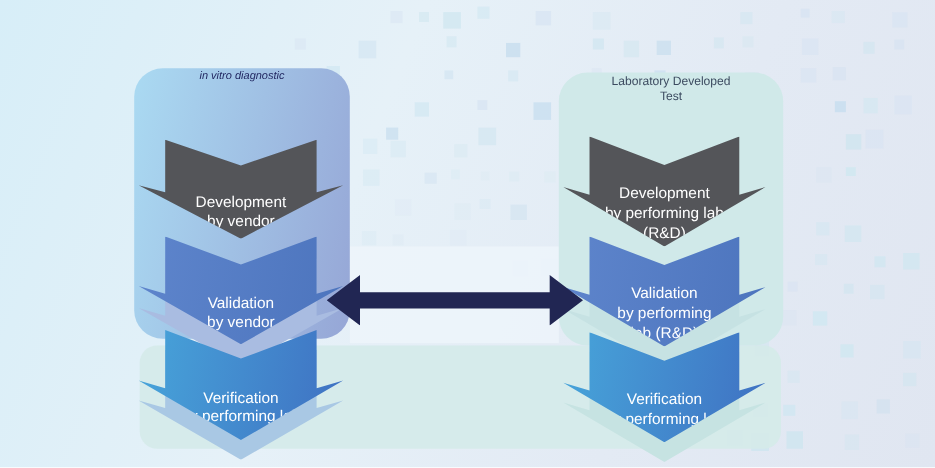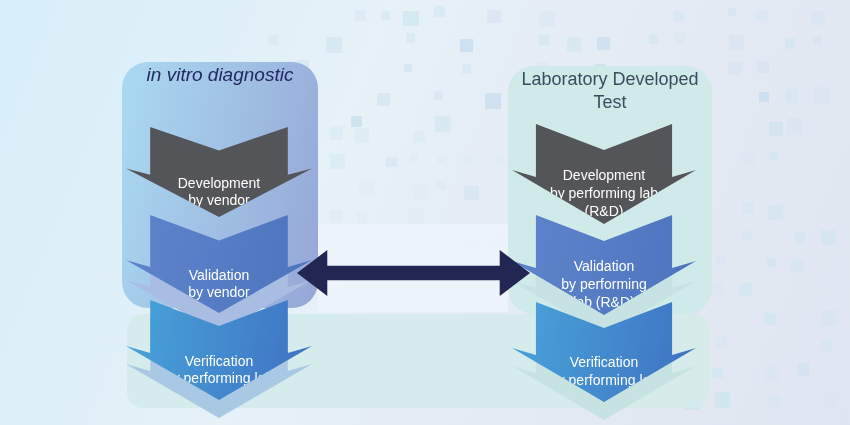--- a/index.html
+++ b/index.html
@@ -17,22 +17,22 @@
   .mid-band{position:absolute;left:318px;top:224px;width:190px;height:88px;
     background:#edf4fa;opacity:.85;z-index:1;}
   .bottom-panel{position:absolute;left:127px;top:314px;width:583px;height:94px;
     border-radius:16px;background:var(--bottom_panel);opacity:.92;z-index:1;}
   .panel{position:absolute;z-index:2;text-align:center;}
   .panel.ivd{left:122px;top:62px;width:196px;height:246px;border-radius:26px;
     background:linear-gradient(102deg,var(--ivd_panel_start),var(--ivd_panel_end));}
   .panel.ldt{left:508px;top:66px;width:204px;height:248px;border-radius:26px;
     background:var(--ldt_panel);}
   .panel .abbr{margin-top:13px;font-size:18px;font-weight:bold;letter-spacing:1px;color:var(--title_navy);}
-  .panel.ivd .sub{font-style:italic;font-size:19px;color:var(--title_navy);margin-top:2px;}
-  .panel.ldt .sub{font-size:18px;color:#3c4b60;margin-top:2px;white-space:pre-line;line-height:1.25;}
+  .panel.ivd .sub{font-style:italic;font-size:10px;color:var(--title_navy);margin-top:2px;}
+  .panel.ldt .sub{font-size:11px;color:#3c4b60;margin-top:2px;white-space:pre-line;line-height:1.25;}
   .chev{
     position:absolute;z-index:4;display:flex;align-items:center;justify-content:center;
     clip-path:polygon(13% 0%,50% 26%,87% 0%,87% 53%,100% 46%,50% 100%,0% 46%,13% 53%);
   }
   .chev .step-label{
     padding-top:22%;color:#ffffff;font-size:14px;line-height:1.28;
     text-align:center;white-space:pre-line;
   }
   .echo{position:absolute;z-index:3;
     clip-path:polygon(13% 0%,50% 26%,87% 0%,87% 53%,100% 46%,50% 100%,0% 46%,13% 53%);}

